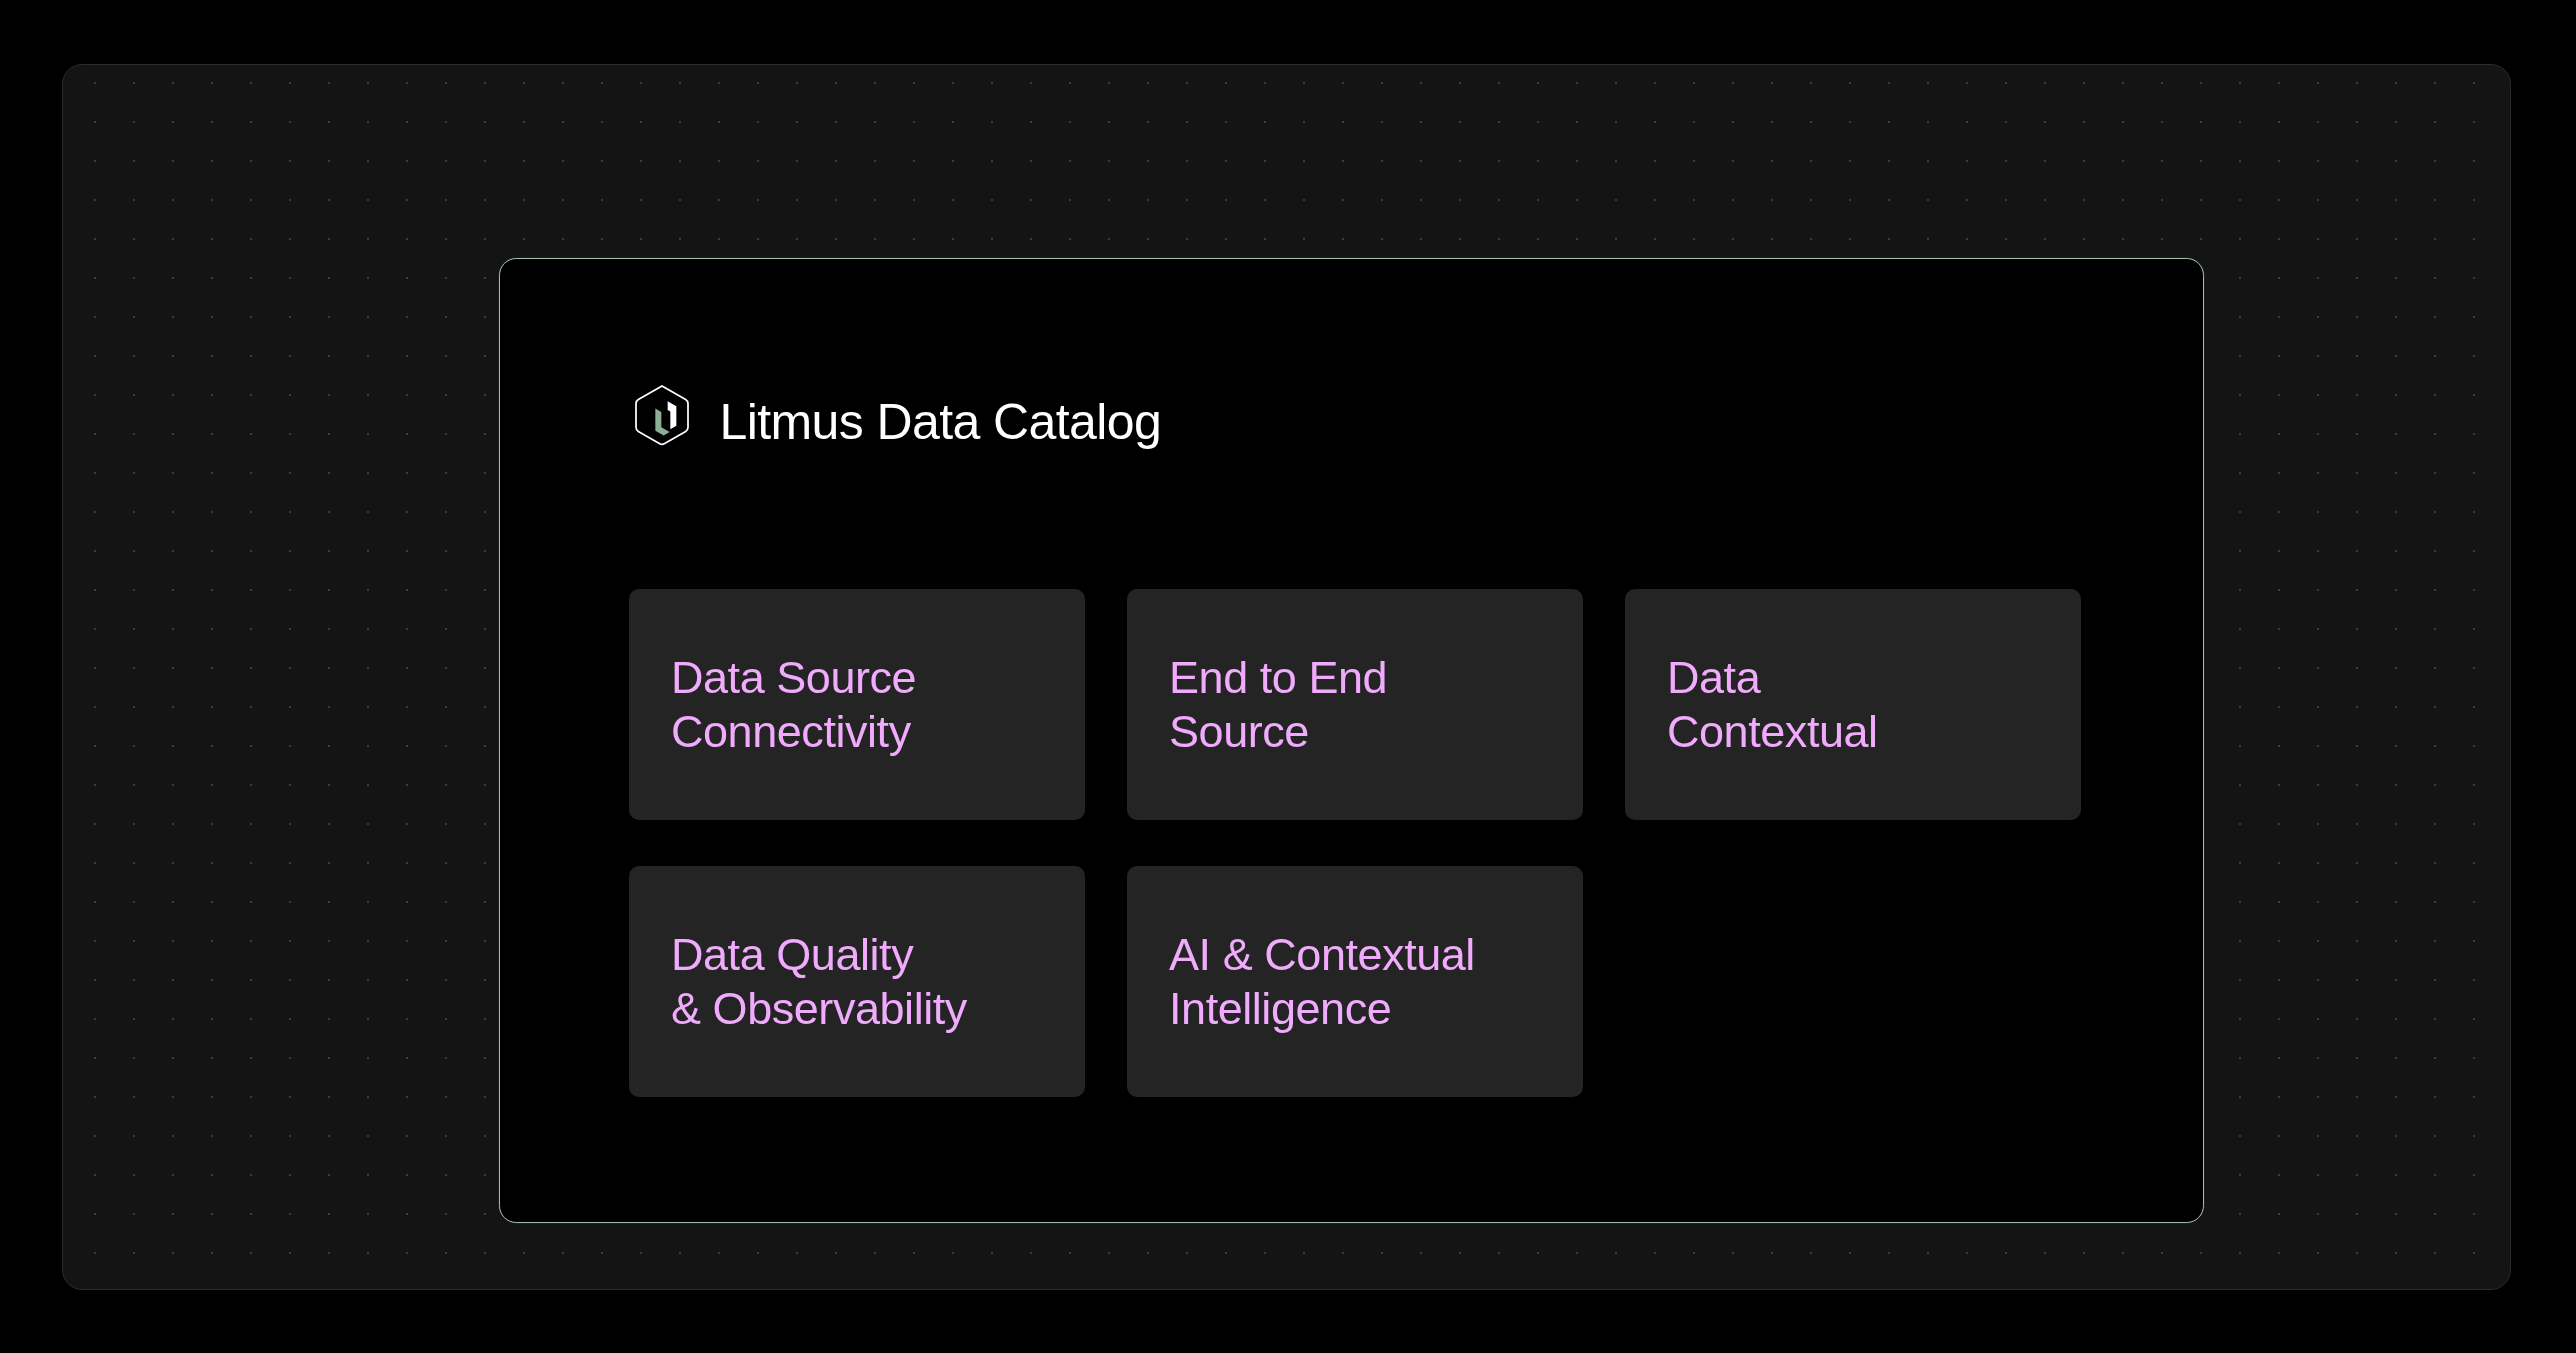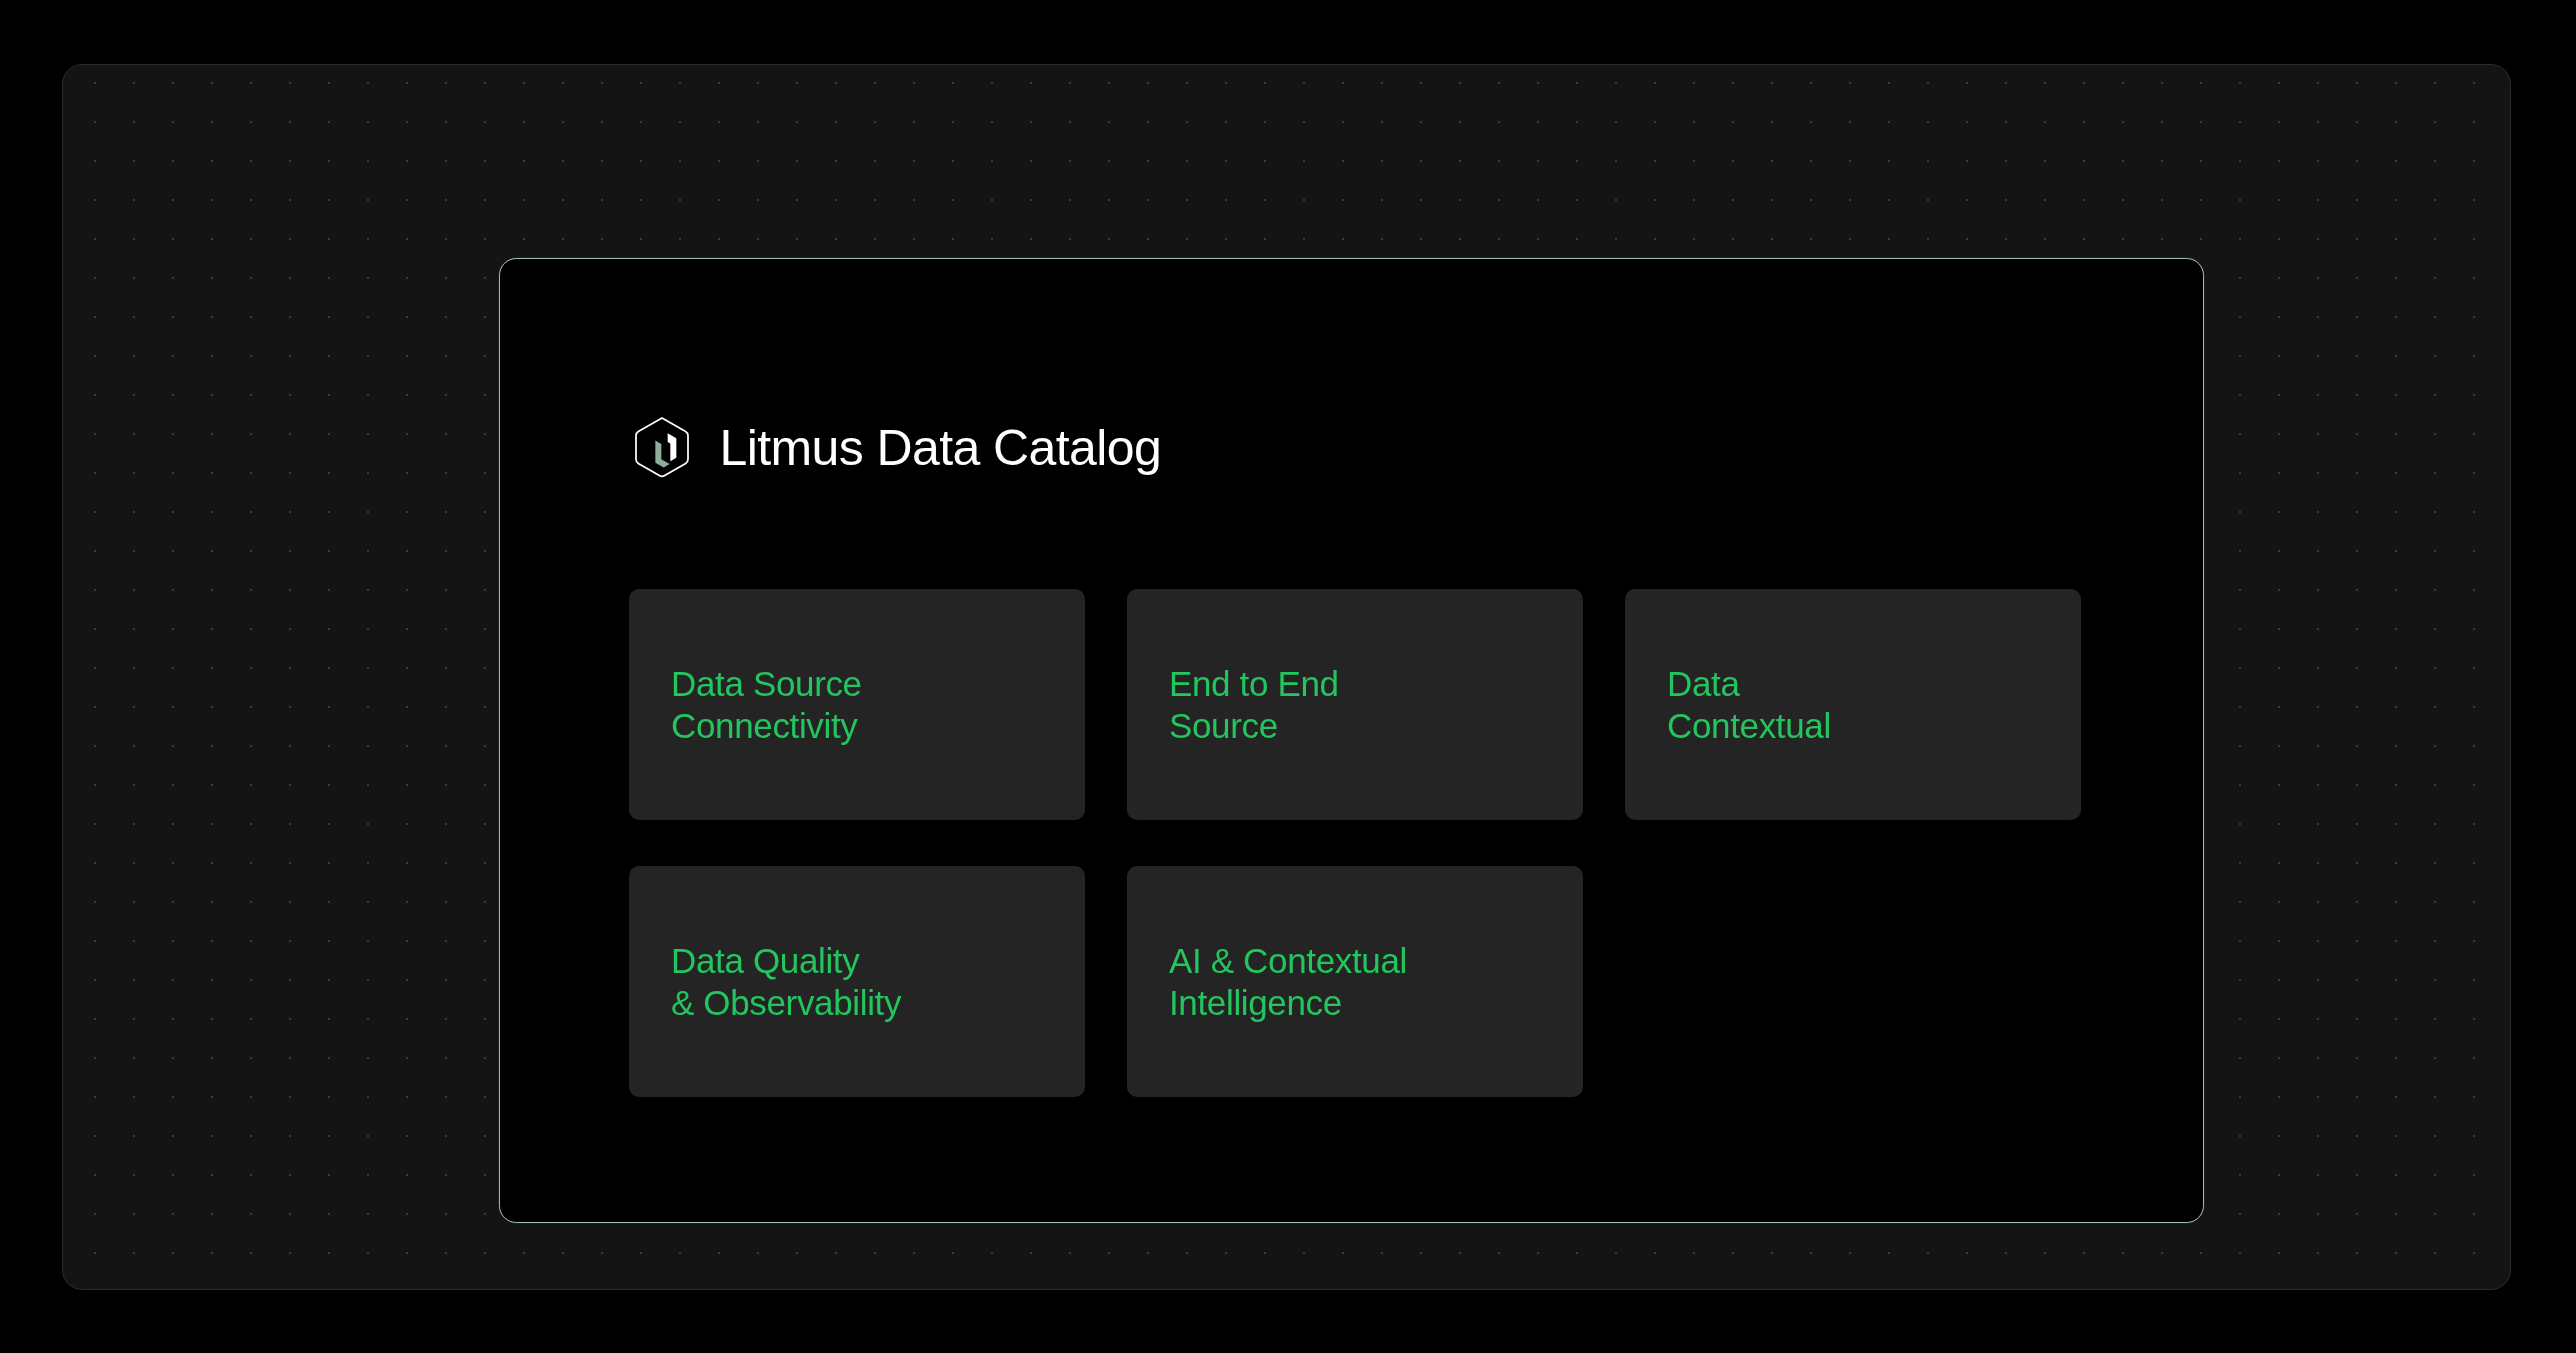--- a/index.html
+++ b/index.html
@@ -53,23 +53,22 @@
     border: 1.7px solid #9dbfa8;
     box-shadow: 0 0 0 0.3px rgba(157,191,168,0.25);
   }
 
   
   #brand-row {
     position: absolute;
     left: 134px;
     top: 125px;
     display: flex;
-    align-items: center;
+    align-items: flex-end;
     gap: 29.5px;
-    margin-top: 32px;
   }
 
   #brand-logo {
     width: 56px;
     height: 63px;
     flex: 0 0 auto;
     display: block;
   }
 
   #brand-title {
@@ -97,25 +96,25 @@
   .feature-card {
     background: #242424;
     border-radius: 10px;
     position: relative;
     display: flex;
     align-items: center;
     padding: 0 42px;
   }
 
   .feature-card-label {
-    font-size: 35px;
+    font-size: 45px;
     line-height: 1.20;
     font-weight: 500;
     letter-spacing: -0.010em;
-    color: #22c55e;
+    color: #f0abfc;
     white-space: pre-line;
   }
 </style>
 </head>
 <body>
 
 <div id="stage">
 
   <div id="outer-frame">
 

